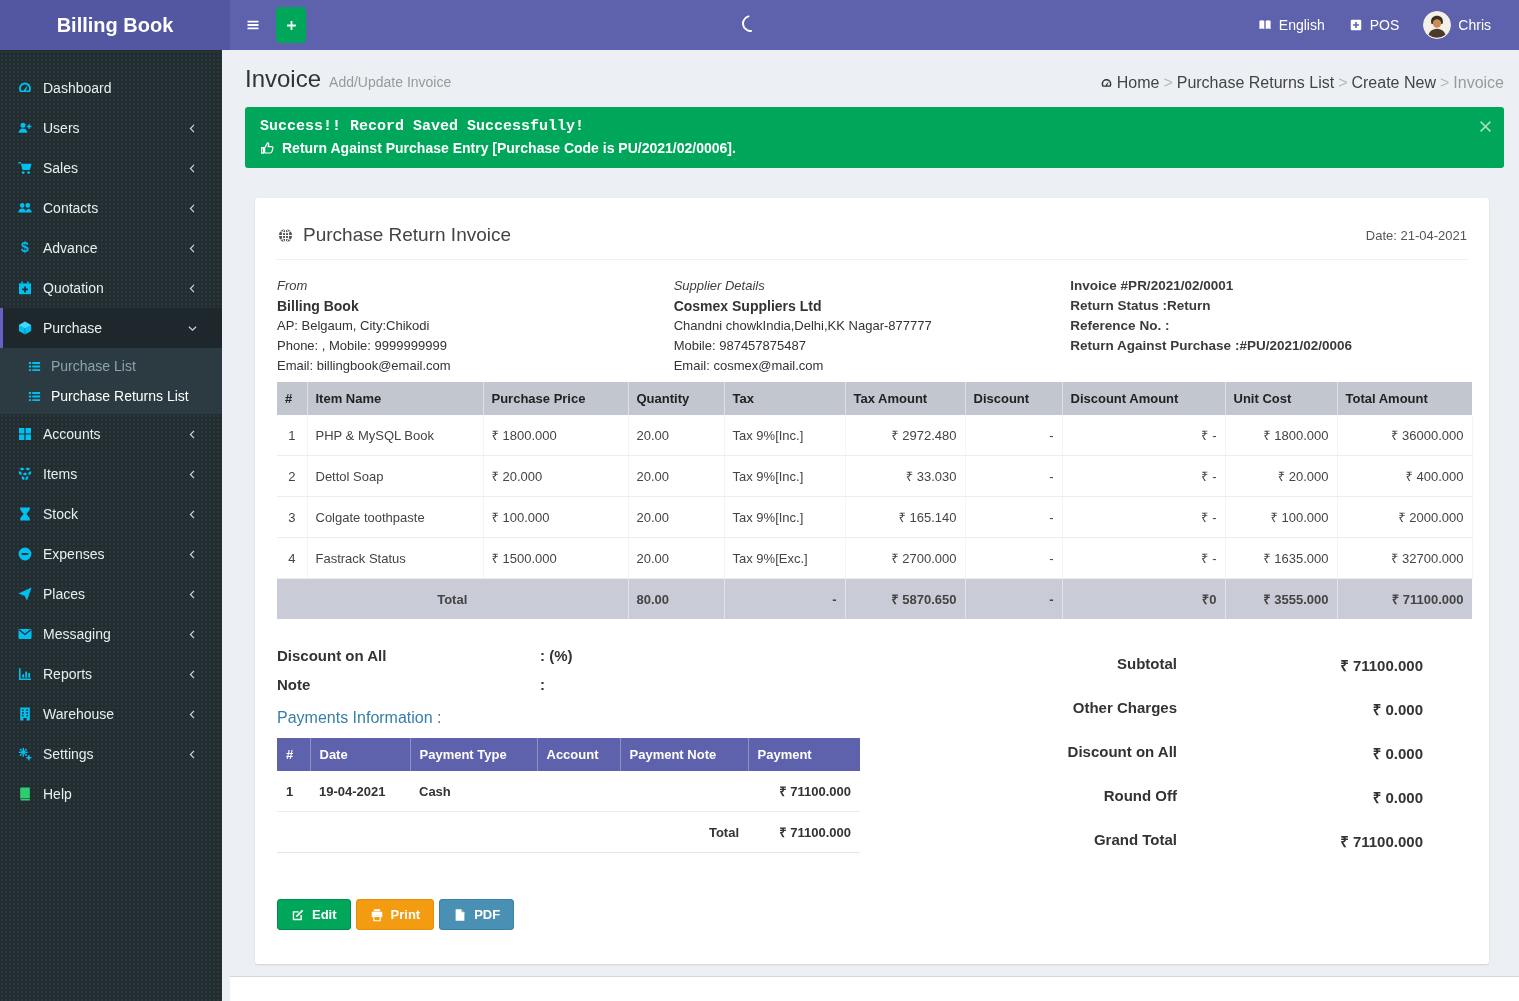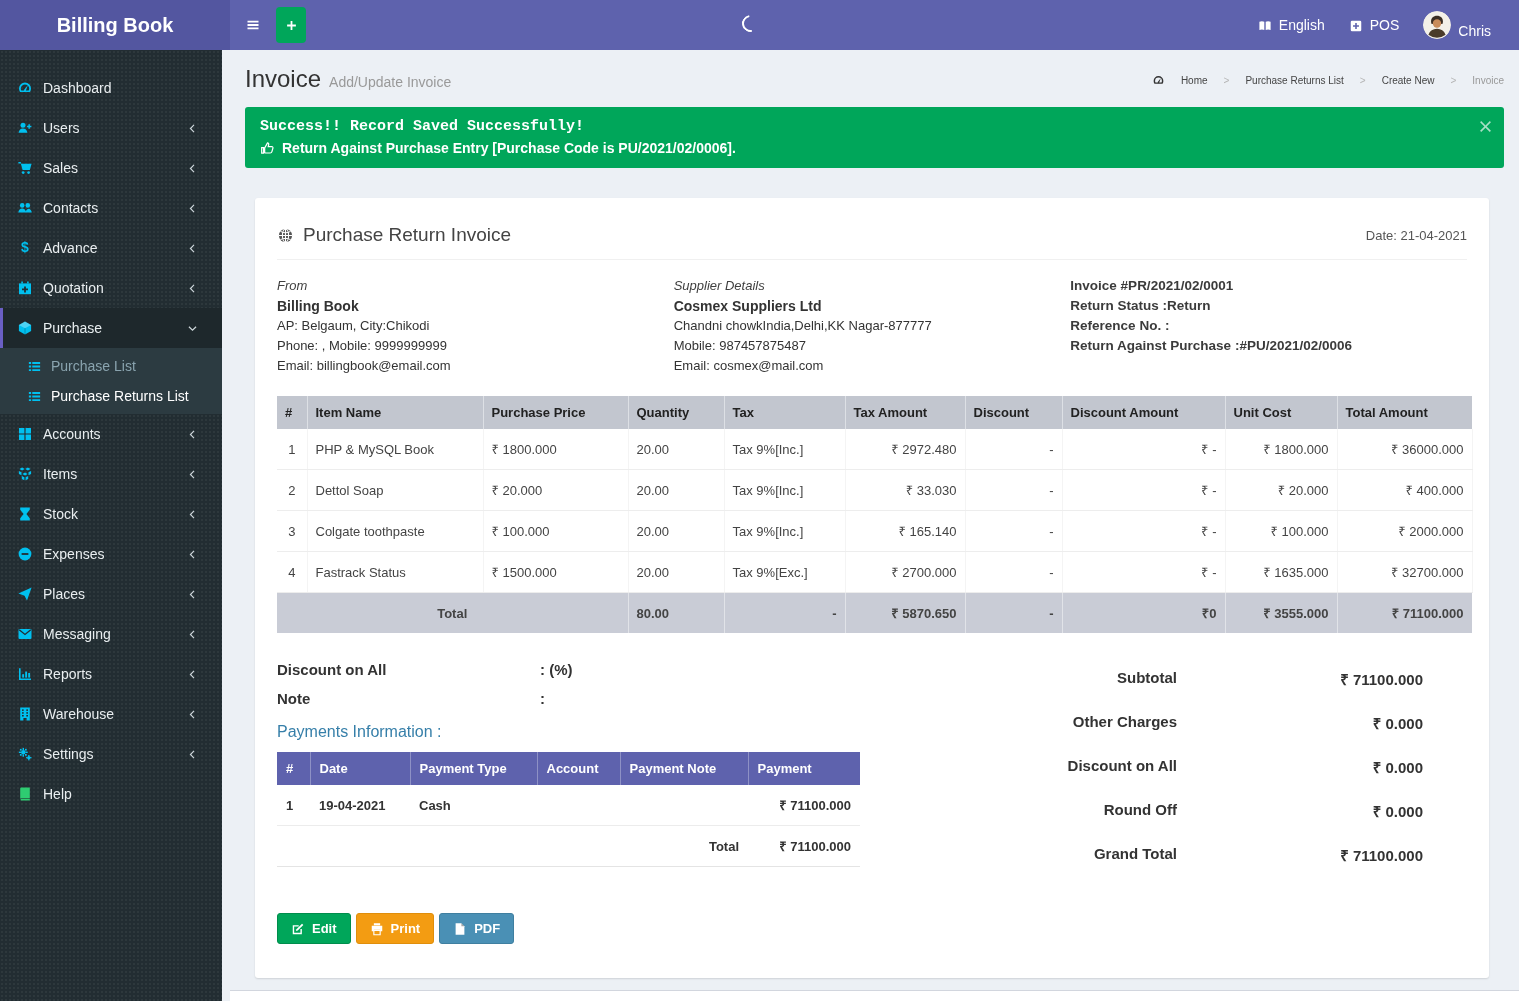--- a/index.html
+++ b/index.html
@@ -19,21 +19,21 @@
   
   .navbar{position:absolute; top:0; left:0; right:0; height:50px; background:var(--purple); display:flex; align-items:stretch; z-index:10;}
   .brand{width:230px; background:var(--purple-dark); color:#fff; font-size:20px; font-weight:bold; text-align:center; line-height:50px; flex:none;}
   .nav-left{display:flex; align-items:center;}
   .nav-toggle{width:46px; height:50px; display:flex; align-items:center; justify-content:center; color:#fff; cursor:pointer;}
   .nav-toggle .ic{width:16px; height:16px;}
   .nav-add{width:30px; height:36px; background:var(--success); border-radius:4px; display:flex; align-items:center; justify-content:center; color:#fff; cursor:pointer;}
   .nav-add .ic{width:13px; height:13px;}
   .nav-spinner{position:absolute; left:742px; top:15px; width:17px; height:17px; border:2px solid transparent; border-left-color:#fff; border-bottom-color:#fff; border-radius:50%; transform:rotate(35deg);}
   .nav-right{margin-left:auto; display:flex; align-items:center; gap:24px; padding-right:28px; color:#fff; font-size:14px;}
-  .nav-link{display:flex; align-items:flex-end; gap:7px; cursor:pointer;}
+  .nav-link{display:flex; align-items:center; gap:7px; cursor:pointer;}
   .nav-link .ic{width:14px; height:14px;}
   .avatar{width:28px; height:28px; border-radius:50%; overflow:hidden; display:inline-block; flex:none;}
   .avatar svg{width:100%; height:100%; display:block;}
 
   
   .sidebar{position:absolute; top:50px; left:0; bottom:0; width:222px; background:var(--sidebar);
     background-image:radial-gradient(rgba(255,255,255,.05) 1px, transparent 1px); background-size:4px 4px;}
   .menu{padding-top:18px;}
   .side-item{display:flex; align-items:center; padding:12px 14px; color:#e9eef0; font-size:14px; cursor:pointer; border-left:3px solid transparent;}
   .side-item .ic{width:16px; height:16px; color:var(--cyan); margin-right:10px; flex:none;}
@@ -43,39 +43,39 @@
   .sub-item{display:flex; align-items:center; padding:5px 12px 5px 27px; color:#8aa4af; font-size:14px; line-height:20px; cursor:pointer;}
   .sub-item .ic{width:15px; height:15px; color:var(--cyan); margin-right:9px;}
   .sub-item.active{color:#ffffff;}
 
   
   .main{position:absolute; top:50px; left:230px; right:0; bottom:0; background:#ecf0f5; display:flex; flex-direction:column;}
   .page-content{flex:1 0 auto;}
   .content-header{position:relative; padding:15px 15px 0;}
   .content-header h1{display:inline; font-size:24px; font-weight:normal; color:#333;}
   .content-header .sub{font-size:14px; color:#999; margin-left:8px;}
-  .breadcrumb{position:absolute; right:15px; top:24px; font-size:10px; color:#444; display:flex; align-items:center; gap:16px;}
+  .breadcrumb{position:absolute; right:15px; top:24px; font-size:16px; color:#444; display:flex; align-items:center; gap:4px;}
   .breadcrumb .ic{width:13px; height:13px; color:#333;}
   .breadcrumb .sep{color:#b5b5b5;}
   .breadcrumb .crumb{cursor:pointer;}
   .breadcrumb .crumb.last{color:#999; cursor:default;}
 
   .alert{position:relative; margin:14px 15px 0; background:var(--success); color:#fff; border-radius:3px; padding:11px 15px 12px;}
   .alert .l1{font-size:15px; font-weight:bold; margin-bottom:5px;font-family:Liberation Mono, monospace;}
   .alert .l2{font-size:14px; font-weight:bold; display:flex; align-items:center; gap:7px;}
   .alert .l2 .ic{width:15px; height:15px;}
   .alert-close{position:absolute; right:13px; top:11px; width:13px; height:13px; color:#d4efe2; opacity:.8; cursor:pointer;}
 
   .card{background:#fff; margin:30px 30px 12px 25px; border-radius:3px; box-shadow:0 1px 2px rgba(0,0,0,.13); padding:26px 22px 34px;}
   .card-head{display:flex; justify-content:space-between; align-items:center; padding-bottom:13px; border-bottom:1px solid #f0f0f0; margin-bottom:16px;}
   .card-title{font-size:19px; color:#444; display:flex; align-items:center; gap:9px;}
   .card-title .ic{width:17px; height:17px; color:#555;}
   .card-date{font-size:13px; color:#555;}
 
-  .cols{display:flex; margin-bottom:20px;}
+  .cols{display:flex; margin-bottom:6px;}
   .col{flex:1; font-size:13px; color:#333; line-height:20px;}
   .col .hd{font-style:italic; color:#3f3f3f;}
   .col .nm{font-weight:bold; font-size:14px;}
   .col.meta div{font-weight:bold; font-size:13.5px; color:#3b3b3b;}
 
   table{border-collapse:collapse;}
   .items-table{width:100%; font-size:13px; color:#444; table-layout:fixed;}
   .items-table th{background:var(--thead); color:#222; font-weight:bold; text-align:left; padding:9px 8px; border-right:1px solid rgba(255,255,255,.45); font-size:13px;}
   .items-table td{padding:11px 8px; border-bottom:1px solid #ededed; border-right:1px solid #f4f4f4; background:#fff;}
   .items-table .al-c{text-align:center;} .items-table .al-r{text-align:right;}

